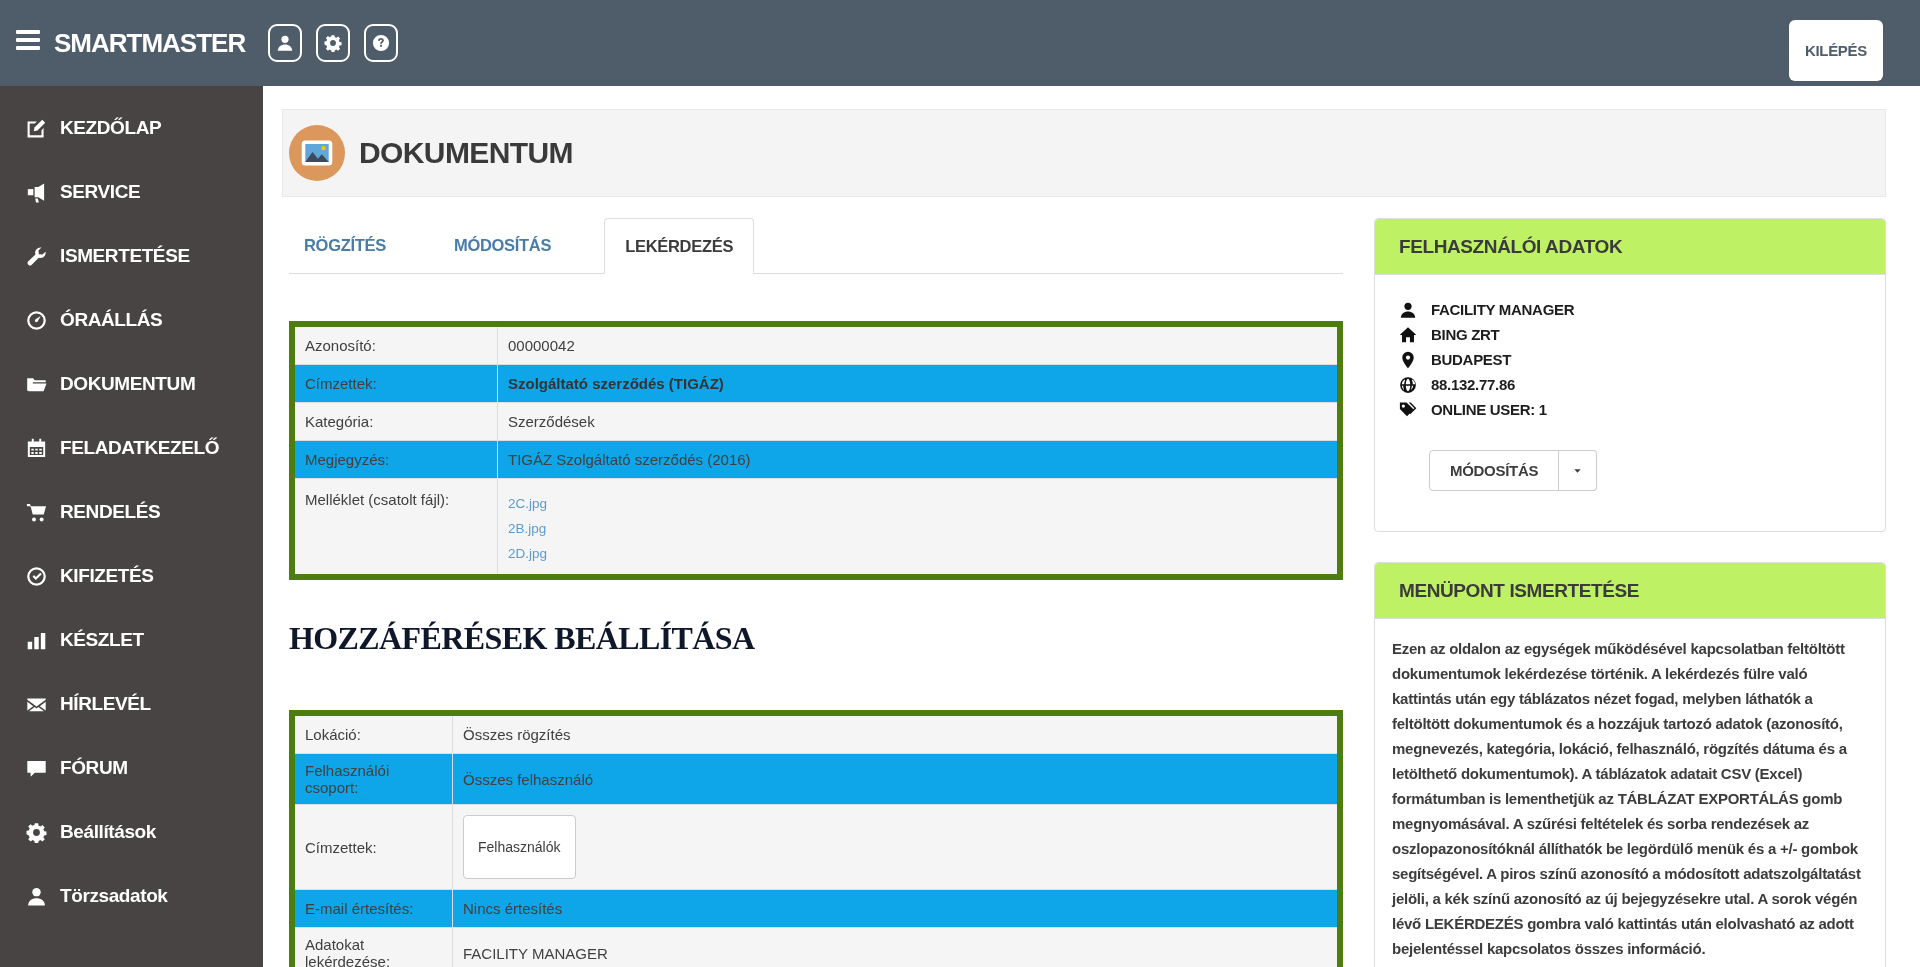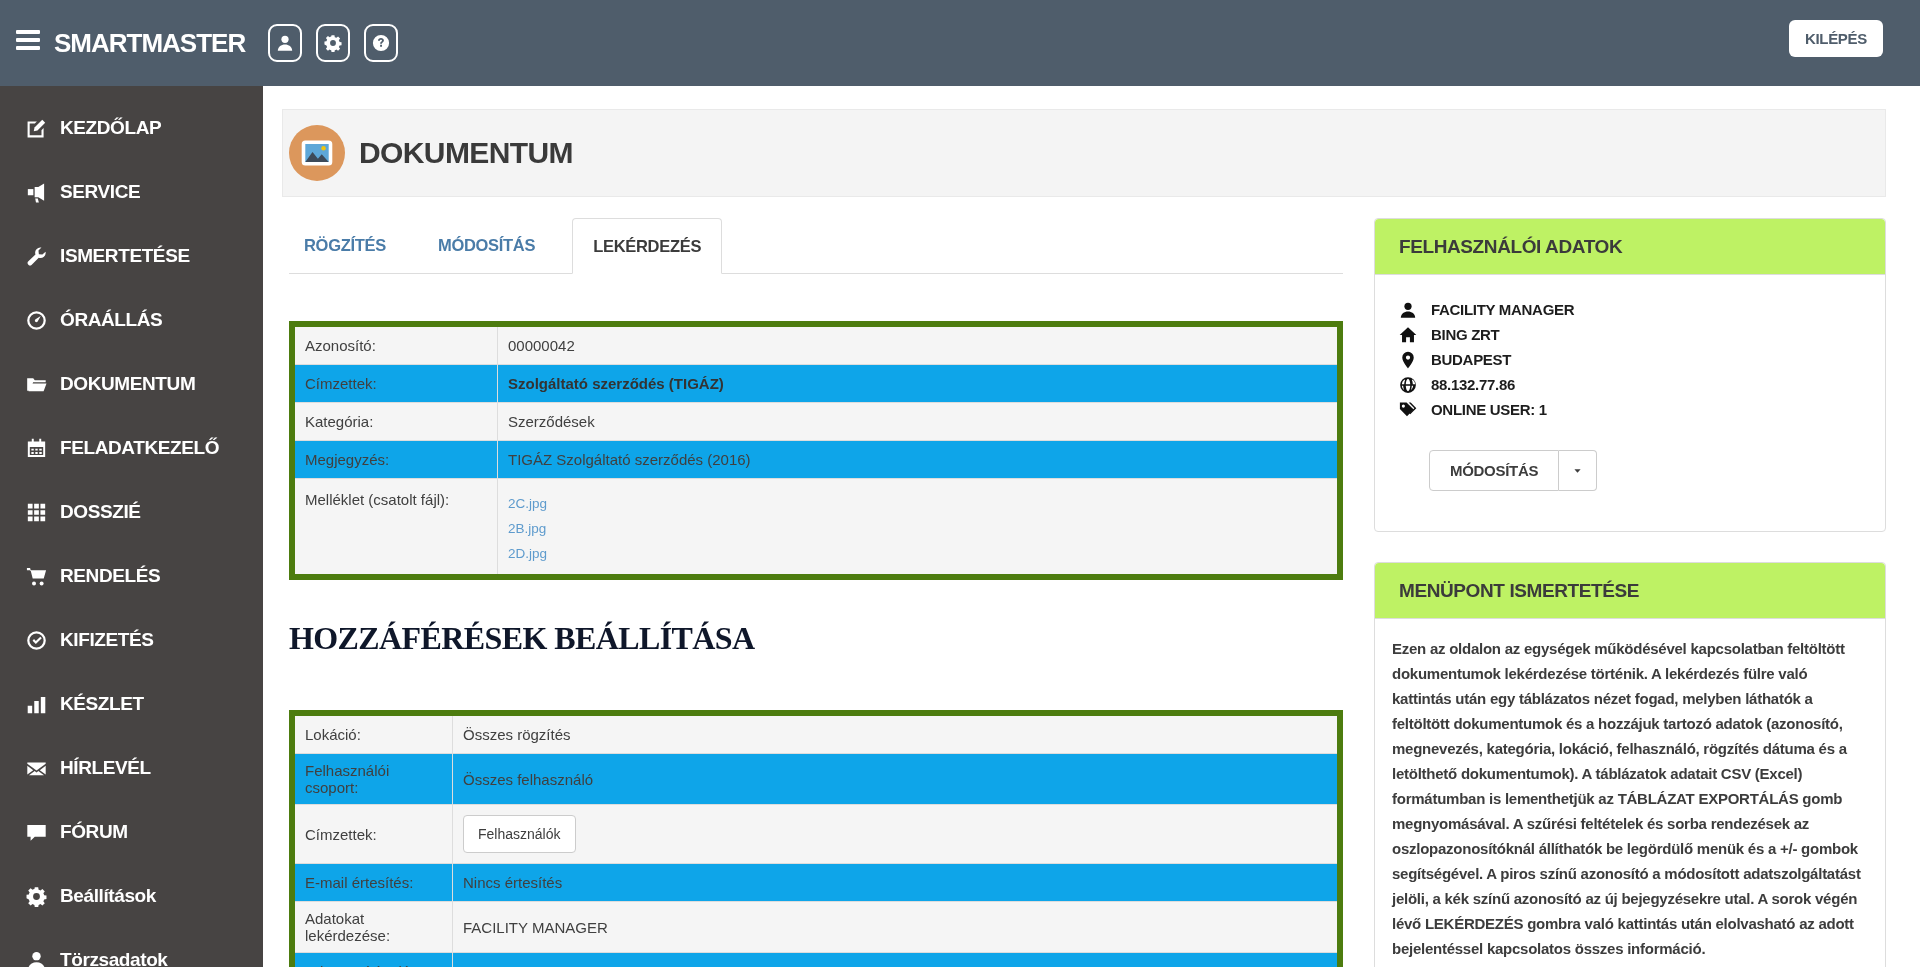--- a/index.html
+++ b/index.html
@@ -14,41 +14,41 @@
   .hamburger{position:absolute;left:16px;top:30px;width:26px;height:26px;cursor:pointer;}
   .hamburger span{display:block;width:24px;height:4px;background:#fff;border-radius:1px;margin-bottom:4px;}
   .brand{position:absolute;left:54px;top:0;height:86px;display:flex;align-items:center;
     color:#fff;font-size:26px;font-weight:700;letter-spacing:-1px;}
   .topbar-buttons{position:absolute;left:268px;top:24px;display:flex;gap:14px;}
   .tb-btn{width:34px;height:38px;border:2px solid #fff;border-radius:9px;background:transparent;
     color:#fff;display:flex;align-items:center;justify-content:center;cursor:pointer;padding:0;}
   .tb-btn svg{width:18px;height:18px;}
   .logout-btn{position:absolute;right:37px;top:20px;background:#fff;border:none;border-radius:6px;
     color:#4f5d6b;font-family:inherit;font-weight:700;font-size:15px;letter-spacing:-0.3px;
-    padding:10px 16px;cursor:pointer;}
+    padding:22px 16px;cursor:pointer;}
 
   
   .sidebar{position:absolute;left:0;top:86px;width:263px;height:881px;background:#474443;padding-top:10px;box-sizing:border-box;}
   .side-item{height:64px;display:flex;align-items:center;padding-left:26px;color:#fff;cursor:pointer;}
   .side-item .side-icon{width:21px;height:21px;margin-right:13px;flex:0 0 auto;}
   .side-item .side-icon svg{width:21px;height:21px;}
   .side-label{font-size:19px;font-weight:700;letter-spacing:-0.4px;white-space:nowrap;text-align:right;}
 
   
   .page-band{position:absolute;left:282px;top:109px;width:1604px;height:88px;background:#f4f4f4;
     border:1px solid #e9e9e9;box-sizing:border-box;}
   .page-icon-circle{position:absolute;left:6px;top:15px;width:56px;height:56px;border-radius:50%;
     background:#dc975c;display:flex;align-items:center;justify-content:center;}
   .page-icon-circle svg{width:36px;height:36px;}
   .page-title{position:absolute;left:76px;top:0;height:86px;display:flex;align-items:center;
     font-size:30px;font-weight:700;letter-spacing:-0.6px;color:#3a3a3a;}
 
   
   .tabs{position:absolute;left:289px;top:218px;width:1054px;height:56px;display:flex;
-    border-bottom:1px solid #ddd;box-sizing:border-box;}
+    border-bottom:1px solid #ddd;box-sizing:border-box;gap:16px;}
   .tab{display:flex;align-items:center;padding:0 15px;margin-right:22px;color:#4a7ca8;
     font-size:16.5px;font-weight:700;letter-spacing:-0.3px;cursor:pointer;white-space:nowrap;}
   .tab.active{background:#fff;border:1px solid #ddd;border-bottom:1px solid #fff;
     border-radius:4px 4px 0 0;margin-bottom:-1px;color:#3b3b3b;padding:0 20px;}
 
   
   .kv-table{position:absolute;left:289px;width:1054px;border:6px solid #4d7c0f;box-sizing:border-box;background:#0ea5e9;}
   .doc-table{top:321px;}
   .access-table{top:710px;}
   .trow{display:grid;}
@@ -56,21 +56,21 @@
   .access-table .trow{grid-template-columns:158px 1fr;}
   .trow + .trow{border-top:1px solid #ddd;}
   .trow:nth-child(odd){background:#f5f5f5;}
   .tcell{display:flex;align-items:center;padding:8px 10px;font-size:15px;color:#404040;min-height:21px;}
   .tcell.label{border-right:1px solid #ddd;}
   .tcell.bold{font-weight:700;color:#333;}
   .trow.tall .tcell{align-items:flex-start;padding-top:12px;}
   .attach-list{display:flex;flex-direction:column;}
   .attach-link{color:#5e9bcd;font-size:13.5px;line-height:25px;text-decoration:none;cursor:pointer;}
   .small-btn{background:#fff;border:1px solid #ccc;border-radius:4px;font-family:inherit;
-    font-size:14px;color:#3d3d3d;padding:10px 14px;cursor:pointer;margin:2px 0;}
+    font-size:14px;color:#3d3d3d;padding:23px 14px;cursor:pointer;margin:2px 0;}
 
   .section-title{position:absolute;left:289px;top:620px;font-size:32px;font-weight:700;
     letter-spacing:-0.6px;color:#0f172a;font-family:Liberation Serif, serif;}
 
   
   .panel{position:absolute;left:1374px;width:512px;background:#fff;border:1px solid #ddd;
     border-radius:4px;box-sizing:border-box;}
   .user-panel{top:218px;}
   .info-panel{top:562px;height:500px;}
   .panel-header{height:55px;background:#bef264;border-bottom:1px solid #ddd;border-radius:4px 4px 0 0;
@@ -172,28 +172,20 @@
         <svg viewBox="0 0 16 16" fill="currentColor" xmlns="http://www.w3.org/2000/svg">
           <path fill-rule="evenodd" d="M1.4 2.6h13.2v11.9H1.4zm1.5 4.2v6.2h10.2V6.8zm1.2 1.3h1.8v1.5H4.1zm3 0h1.8v1.5H7.1zm3 0h1.9v1.5h-1.9zM4.1 10.6h1.8v1.5H4.1zm3 0h1.8v1.5H7.1zm3 0h1.9v1.5h-1.9z"></path>
           <path d="M4.4.6h1.5v2.7H4.4zM10.1.6h1.5v2.7h-1.5z"></path>
         </svg>
       </span>
       <span class="side-label">FELADATKEZELŐ</span>
     </div>
     <div class="side-item">
       <span class="side-icon">
         <svg viewBox="0 0 16 16" fill="currentColor" xmlns="http://www.w3.org/2000/svg">
-          <path d="M1.4 1.4h3.6V5H1.4zM6.2 1.4h3.6V5H6.2zM11 1.4h3.6V5H11zM1.4 6.2h3.6v3.6H1.4zM6.2 6.2h3.6v3.6H6.2zM11 6.2h3.6v3.6H11zM1.4 11h3.6v3.6H1.4zM6.2 11h3.6v3.6H6.2zM11 11h3.6v3.6H11z"></path>
-        </svg>
-      </span>
-      <span class="side-label">DOSSZIÉ</span>
-    </div>
-    <div class="side-item">
-      <span class="side-icon">
-        <svg viewBox="0 0 16 16" fill="currentColor" xmlns="http://www.w3.org/2000/svg">
           <path d="M.7 1.6h2.4l.5 1.6h11.7l-1.8 6.3H5.1L3.7 4 3 3.2H.7z"></path>
           <circle cx="6.1" cy="13.3" r="1.5"></circle>
           <circle cx="11.9" cy="13.3" r="1.5"></circle>
         </svg>
       </span>
       <span class="side-label">RENDELÉS</span>
     </div>
     <div class="side-item">
       <span class="side-icon">
         <svg viewBox="0 0 16 16" fill="currentColor" xmlns="http://www.w3.org/2000/svg">

